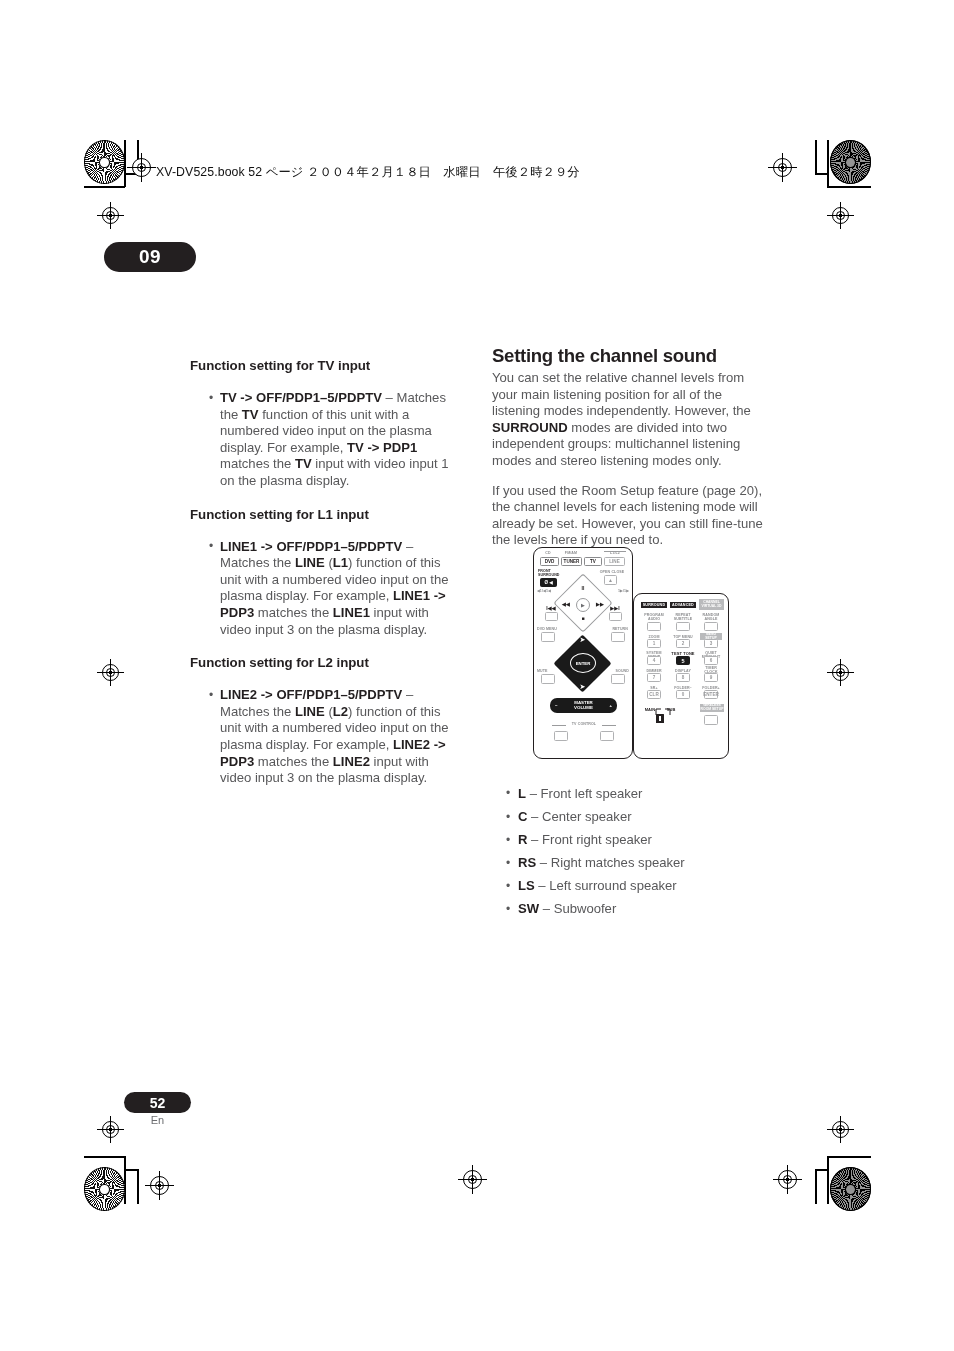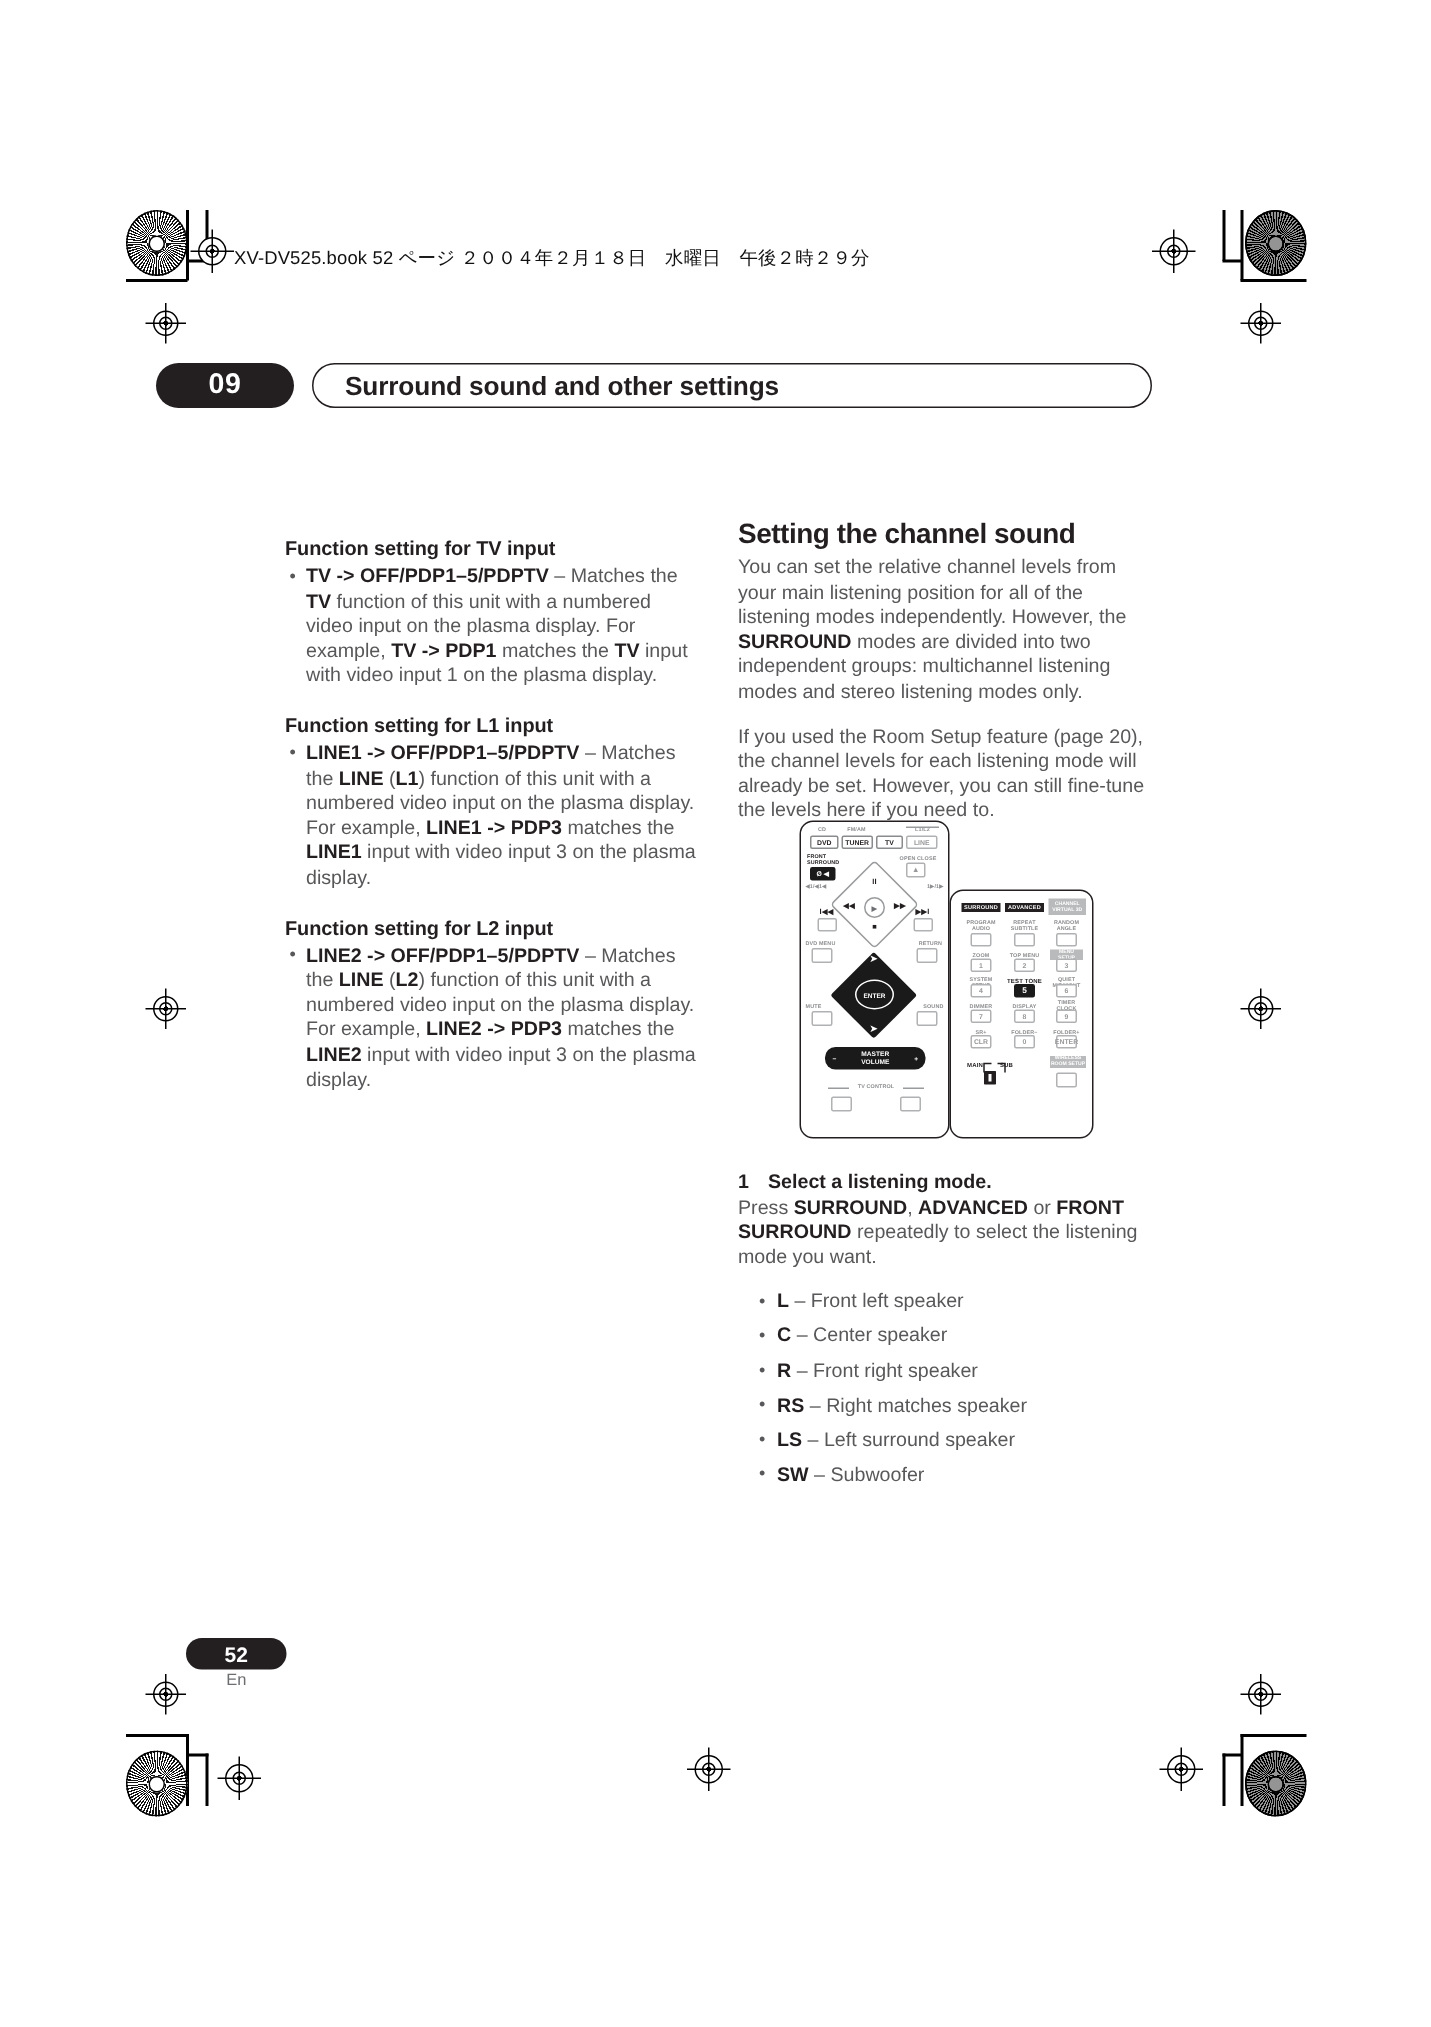--- a/index.html
+++ b/index.html
@@ -105,21 +105,21 @@
     font-size: 13.3px;
     font-weight: bold;
     color: #231f20;
     margin: 0 0 2px 0;
     line-height: 16px;
     letter-spacing: -0.05px;
   }
   .blk { margin-bottom: 17px; }
   .blk:last-child { margin-bottom: 0; }
 
-  ul.bul { list-style: none; margin: 0; padding: 0; }
+  ul.bul { list-style: none; margin: 16px; padding: 0; }
   ul.bul > li {
     position: relative;
     padding-left: 14px;
     margin-bottom: 0;
   }
   ul.bul > li::before {
     content: "\2022";
     position: absolute; left: 3px; top: -0.5px;
     color: #58585a; font-size: 12px;
   }
@@ -340,21 +340,20 @@
   </div>
 
 <div class="crop-line" style="left:827px; top:1156px; width:44px; height:1.5px;"></div>
 <div class="crop-line" style="left:827px; top:1156px; width:1.5px; height:48px;"></div>
 <div class="crop-line" style="left:815px; top:1169px; width:13px; height:1.5px;"></div>
 <div class="crop-line" style="left:815px; top:1169px; width:1.5px; height:35px;"></div>
 <div class="starburst dark" style="left:830px; top:1167px; width:41px; height:44px;"></div>
 
 <div class="chapter-bar">
   <div class="chapter-num">09</div>
-  <div class="chapter-title-pill">Surround sound and other settings</div>
 </div>
 
 <div class="col col-left">
 
   <div class="blk">
     <h3 class="sub">Function setting for TV input</h3>
     <ul class="bul">
       <li><b>TV -&gt; OFF/PDP1–5/PDPTV</b><span> – </span><span>Matches the </span><b>TV</b><span> function of this unit with a numbered video input on the plasma display. For example, </span><b>TV -&gt; PDP1</b><span> matches the </span><b>TV</b><span> input with video input 1 on the plasma display.</span></li>
     </ul>
   </div>
@@ -378,24 +377,20 @@
 <div class="col col-right">
 
   <h2 class="sec">Setting the channel sound</h2>
 
   <p class="para"><span>You can set the relative channel levels from your main listening position for all of the listening modes independently. However, the </span><b>SURROUND</b><span> modes are divided into two independent groups: multichannel listening modes and stereo listening modes only.</span></p>
 
   <p class="para">If you used the Room Setup feature (page 20), the channel levels for each listening mode will already be set. However, you can still fine-tune the levels here if you need to.</p>
 
   <div style="height:218px;"></div>
 
-  <div class="step">
-    <span class="step-head"><span class="num">1</span><span>Select a listening mode.</span></span>
-    <span class="step-body"><span>Press </span><b>SURROUND</b><span>, </span><b>ADVANCED</b><span> or </span><b>FRONT SURROUND</b><span> repeatedly to select the listening mode you want.</span></span>
-  </div>
 
   <div class="step">
     <ul class="spk">
       <li><b>L</b><span> – Front left speaker</span></li>
       <li><b>C</b><span> – Center speaker</span></li>
       <li><b>R</b><span> – Front right speaker</span></li>
       <li><b>RS</b><span> – Right matches speaker</span></li>
       <li><b>LS</b><span> – Left surround speaker</span></li>
       <li><b>SW</b><span> – Subwoofer</span></li>
     </ul>

